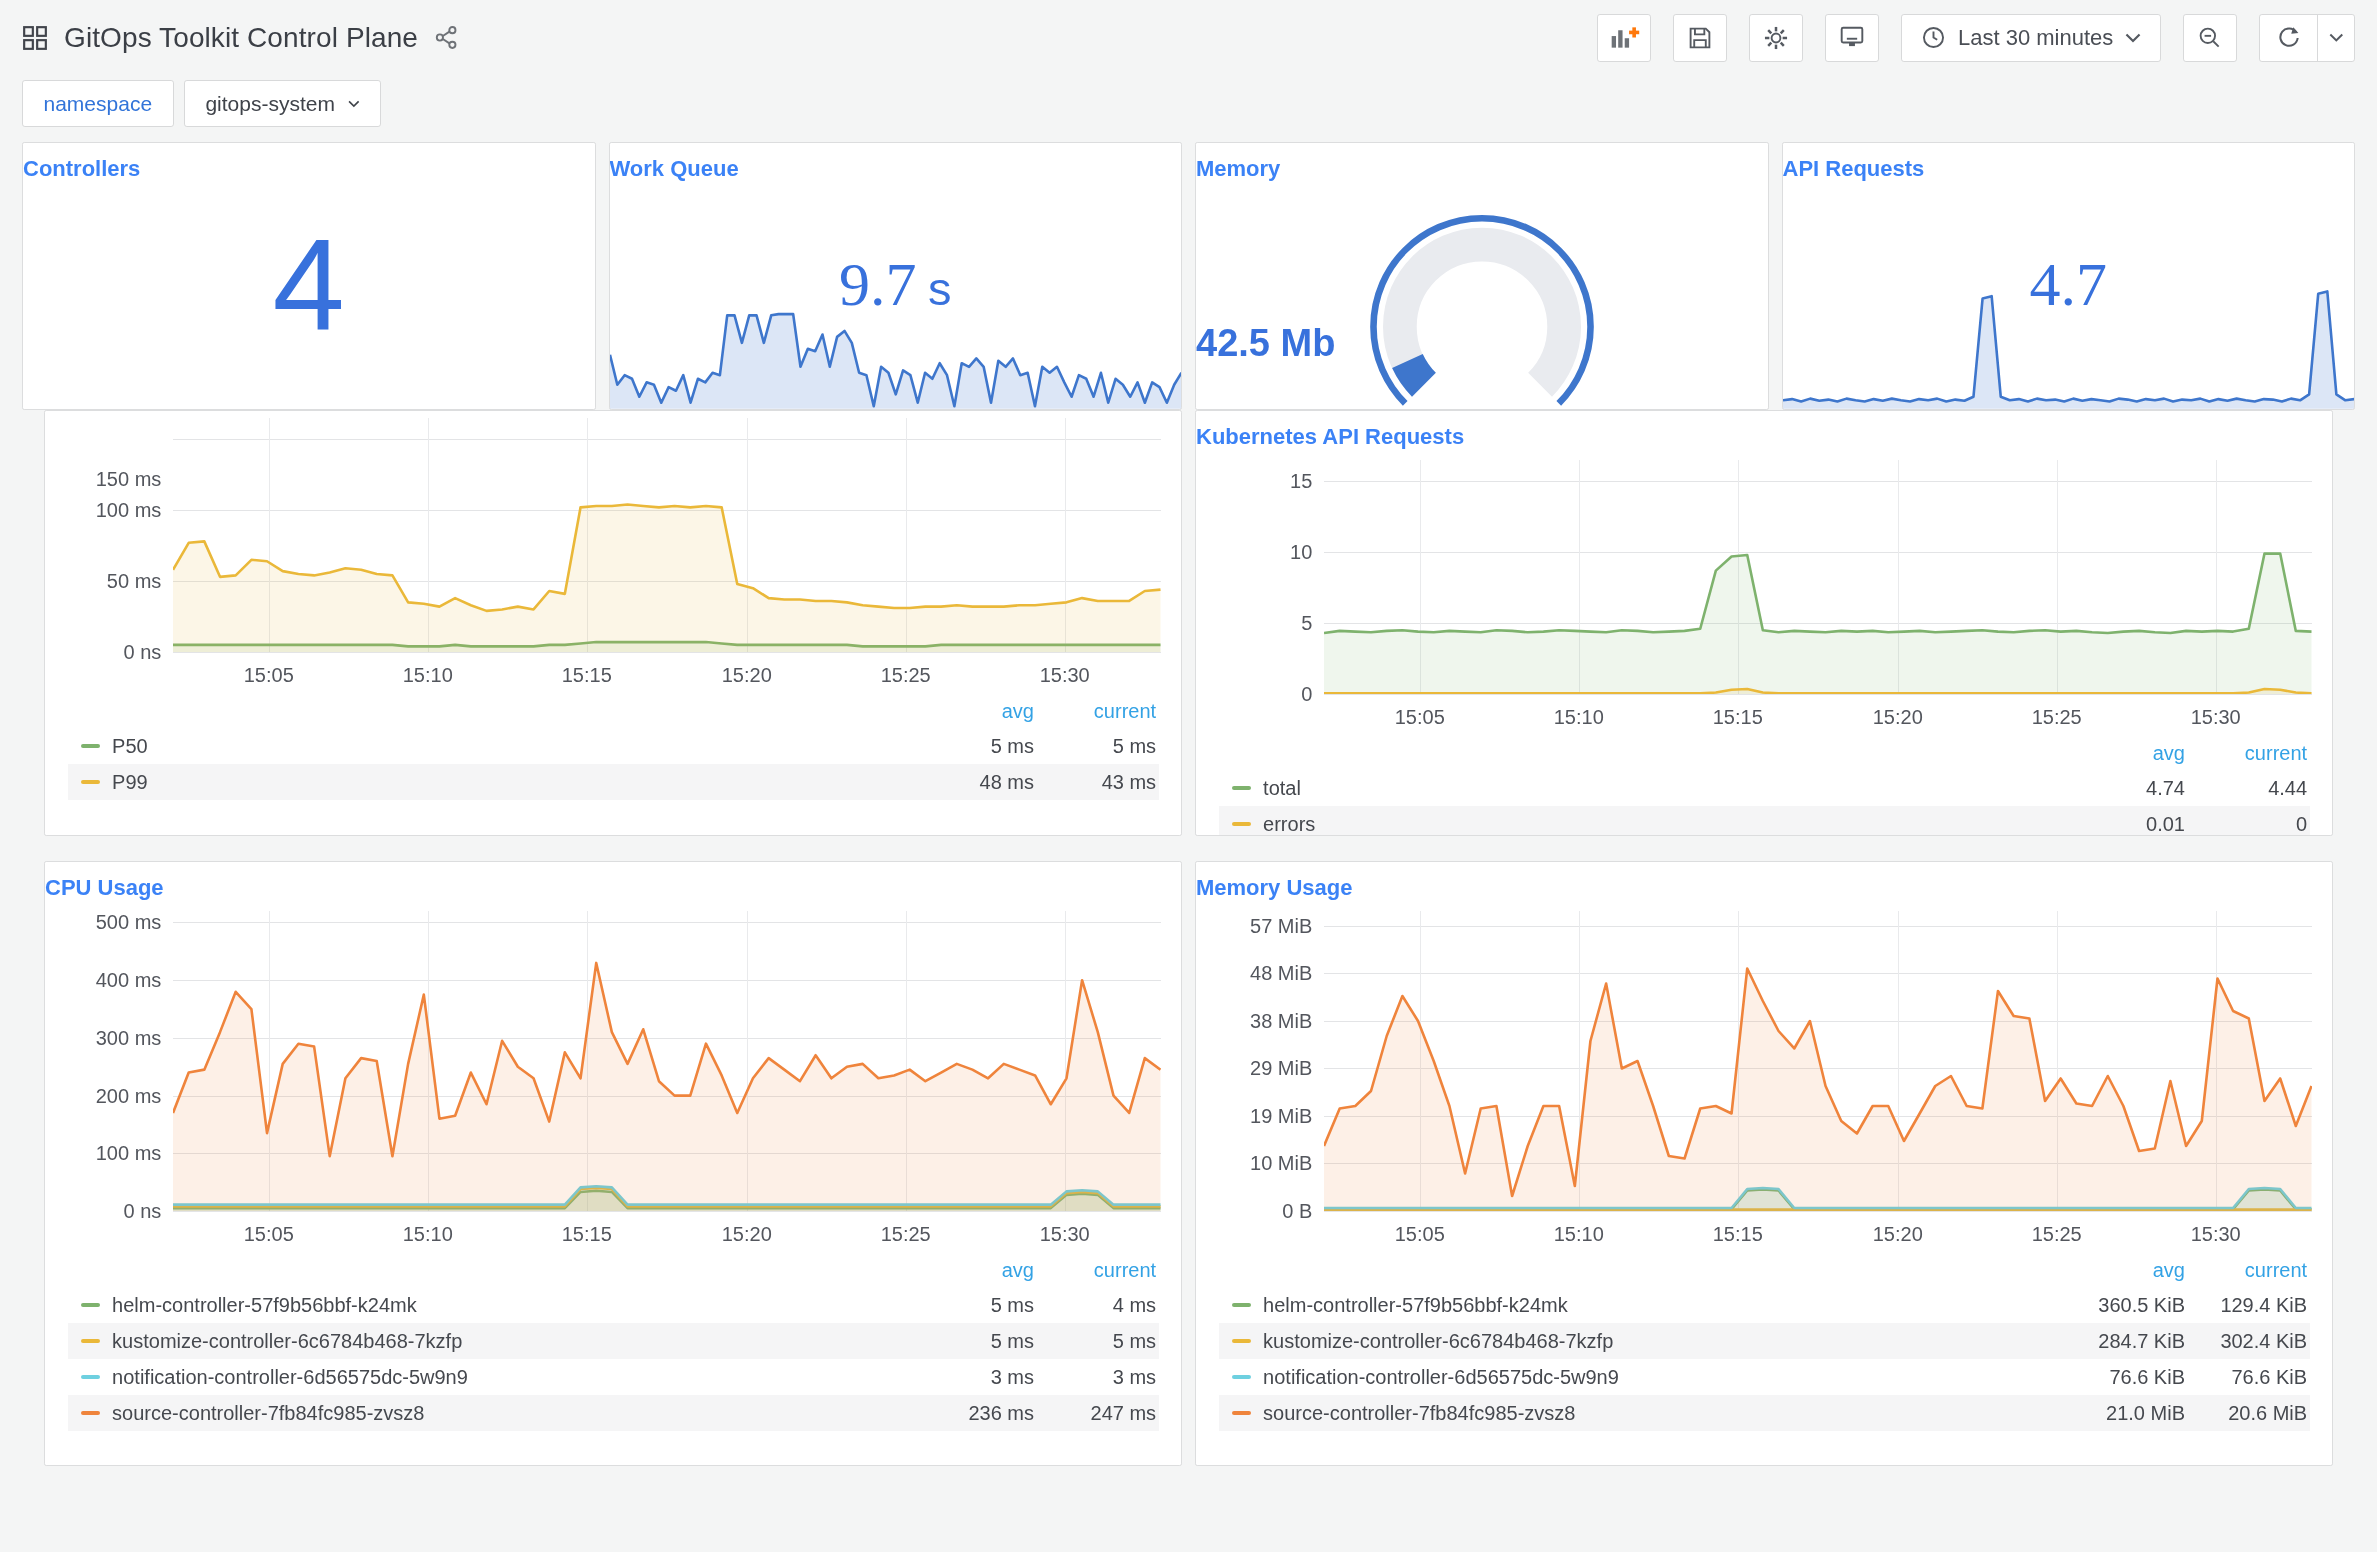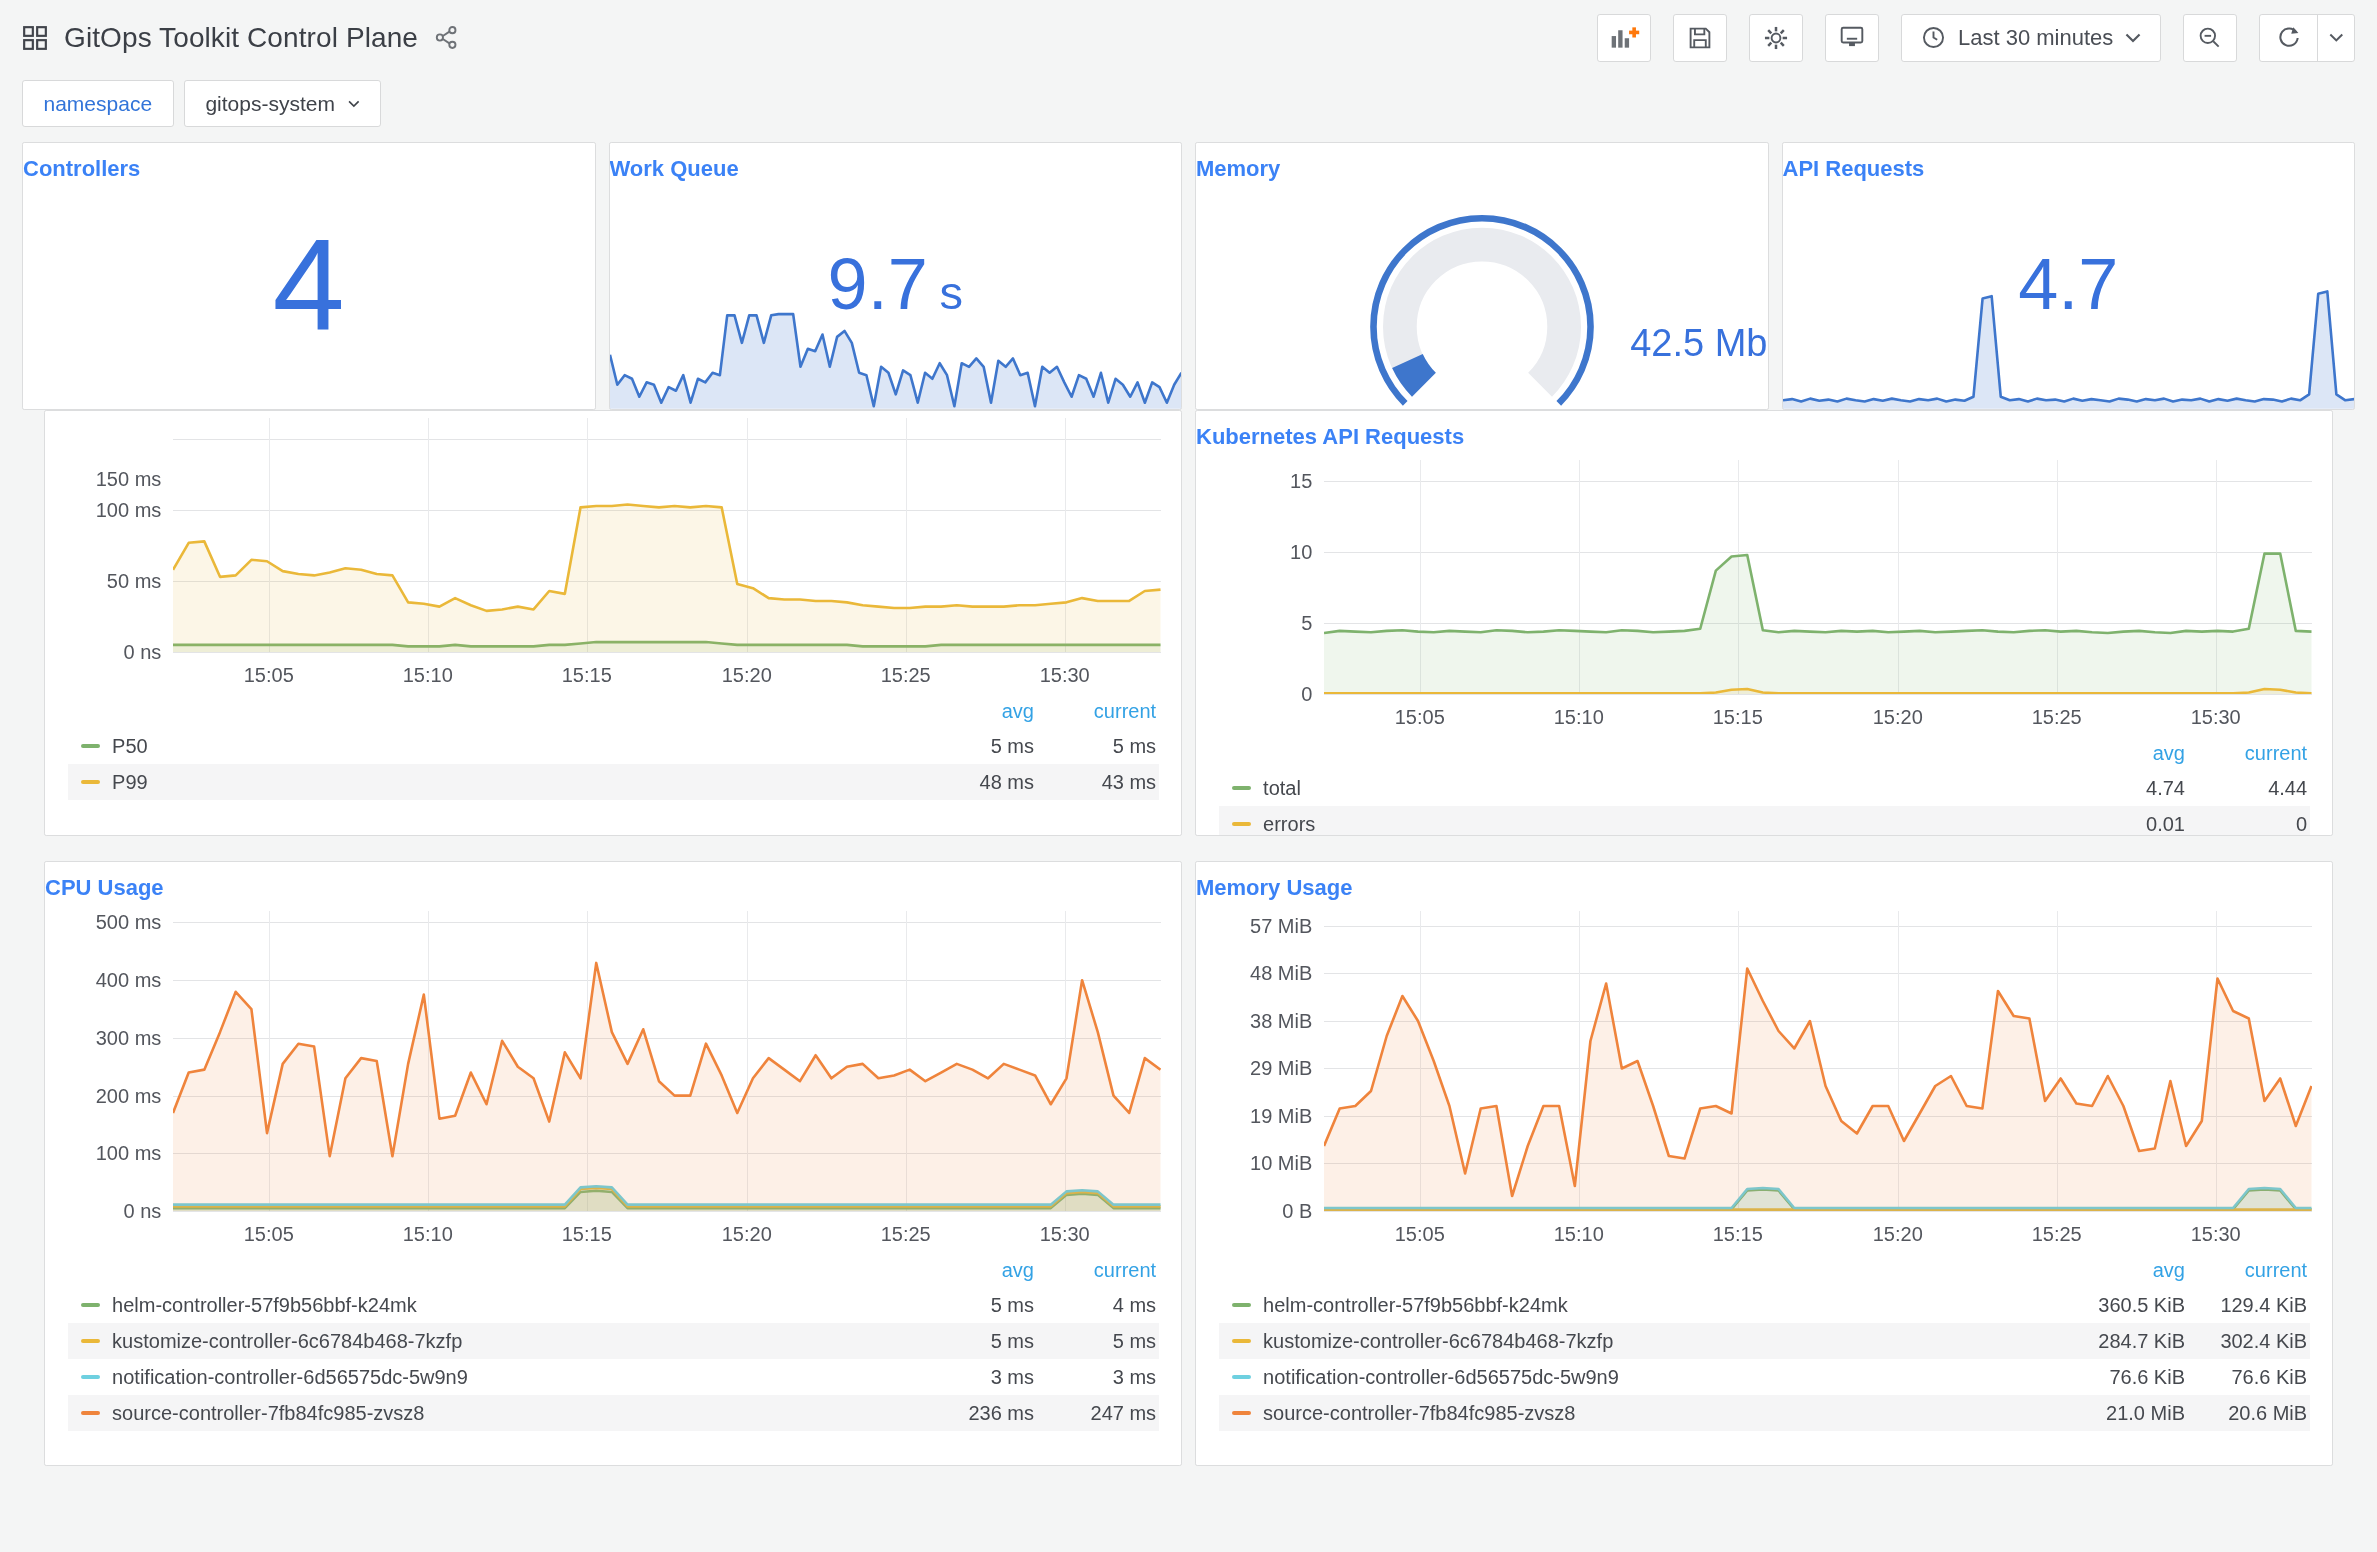--- a/index.html
+++ b/index.html
@@ -34,27 +34,27 @@
 
   
   .grid { padding:14.6px 22px 0 22px; }
   .panel { background:#fff; border:0.7px solid #DCDDDE; border-radius:2.2px; position:relative; }
   .panel-title { text-align:left; font-size:22px; font-weight:700; color:#3b82f6; padding-top:13px; height:42px; }
   .stat-row { display:flex; gap:13px; height:268px; }
   .stat-panel { flex:1; overflow:hidden; }
 
   .stat-value { position:absolute; left:0; right:0; top:53%; transform:translateY(-50%); text-align:center; color:#3871DC; line-height:1; z-index:2; }
   .stat-value .huge { font-size:130px; font-weight:500; }
-  .stat-value .big  { font-size:72px; font-weight:500; }
+  .stat-value .big  { font-size:62px; font-weight:500;font-family:Liberation Serif, serif; }
   .stat-value .unit { font-size:47px; font-weight:500; margin-left:11.7px; }
   .spark { position:absolute; left:0; right:0; bottom:0; height:45%; z-index:1; }
   .spark svg { width:100%; height:100%; }
 
   .gauge-wrap { position:absolute; left:0; right:0; top:48px; display:flex; justify-content:center; }
-  .gauge-value { position:absolute; left:0; right:0; top:179px; text-align:right; font-size:38px; font-weight:400; color:#3871DC; z-index:2; }
+  .gauge-value { position:absolute; left:0; right:0; top:179px; text-align:left; font-size:38px; font-weight:700; color:#3871DC; z-index:2; }
 
   
   .section { display:flex; align-items:center; gap:10.3px; padding:20.5px 22px 11.7px 22px; font-size:23px; font-weight:700; color:#3C4048; }
 
   
   .chart-row { display:flex; gap:13px; padding:0 22px; }
   .chart-row.r1 { height:426px; margin-bottom:2.9px; }
   .chart-row.r2 { height:605px; margin-top:25px; }
   .chart-panel { flex:1; overflow:hidden; }
 

